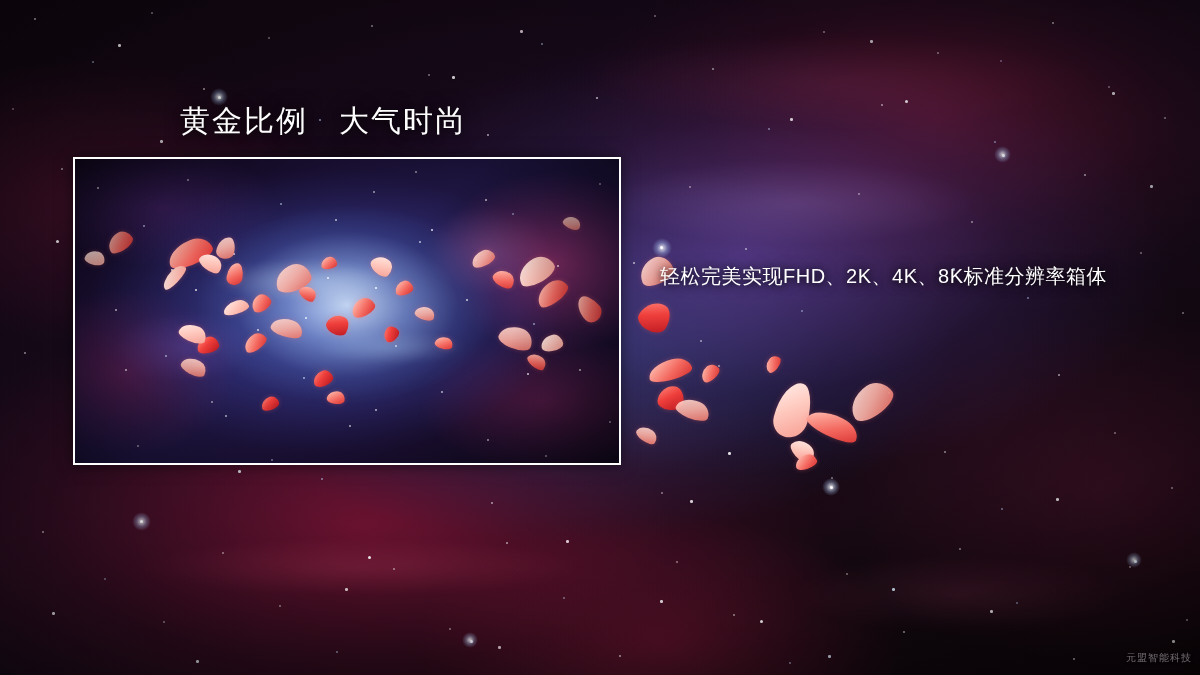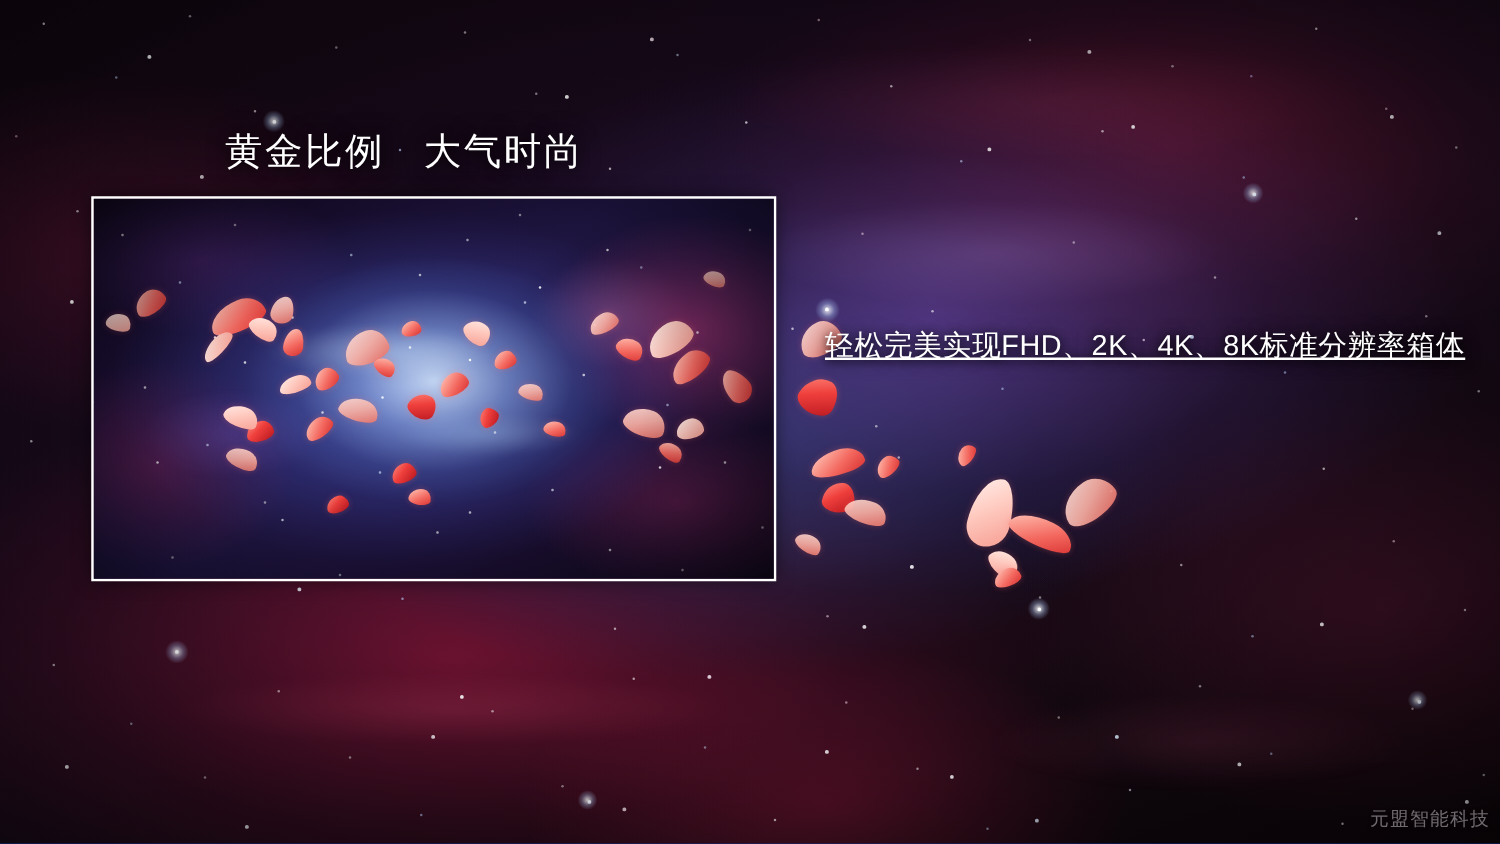--- a/index.html
+++ b/index.html
@@ -1,20 +1,20 @@
 <!DOCTYPE html>
 <html><head>
 <meta charset="utf-8">
 <style>
   html,body{margin:0;padding:0;background:#000;}
   body{width:1200px;height:675px;overflow:hidden;font-family:"Liberation Sans",sans-serif;}
 
   #slide{
     position:relative;width:1200px;height:675px;overflow:hidden;
-    background:#1d4ed8;
+    background:#4c1d95;
   }
 
   
   .bg-layer{position:absolute;inset:0;}
 
   .bg-base{
     background:
       radial-gradient(ellipse 50% 45% at 62% 38%, rgba(120,80,190,0.55) 0%, rgba(60,40,110,0.28) 45%, rgba(0,0,0,0) 72%),
       radial-gradient(ellipse 42% 38% at 48% 52%, rgba(70,110,200,0.45) 0%, rgba(30,50,110,0.22) 50%, rgba(0,0,0,0) 75%),
       radial-gradient(ellipse 55% 42% at 30% 78%, rgba(190,25,70,0.50) 0%, rgba(110,15,45,0.26) 48%, rgba(0,0,0,0) 76%),
@@ -175,29 +175,28 @@
     position:absolute;left:180px;top:101px;
     font-size:30px;color:#ffffff;letter-spacing:2px;font-weight:400;
     text-shadow:0 2px 9px rgba(0,0,0,.75), 0 0 18px rgba(0,0,0,.5);
     white-space:pre;
   }
 
   #body-text{
     position:absolute;left:660px;top:255px;width:500px;
   }
   .body-line{
-    font-size:23px;color:#ffffff;line-height:42px;letter-spacing:.5px;
+    font-size:20px;color:#ffffff;line-height:42px;letter-spacing:.5px;
     text-shadow:0 1px 7px rgba(0,0,0,.8), 0 0 14px rgba(0,0,0,.55);
     white-space:nowrap;
-    text-decoration:underline;
   }
 
   #watermark{
     position:absolute;right:8px;bottom:10px;
-    font-size:15px;color:rgba(225,215,225,.48);letter-spacing:1px;
+    font-size:10px;color:rgba(225,215,225,.48);letter-spacing:1px;
     text-shadow:0 1px 3px rgba(0,0,0,.6);
   }
 </style>
 </head>
 <body>
 
 <div id="slide">
 
   <div class="bg-layer bg-base"></div>
   <div class="bg-layer bg-wisp"></div>

